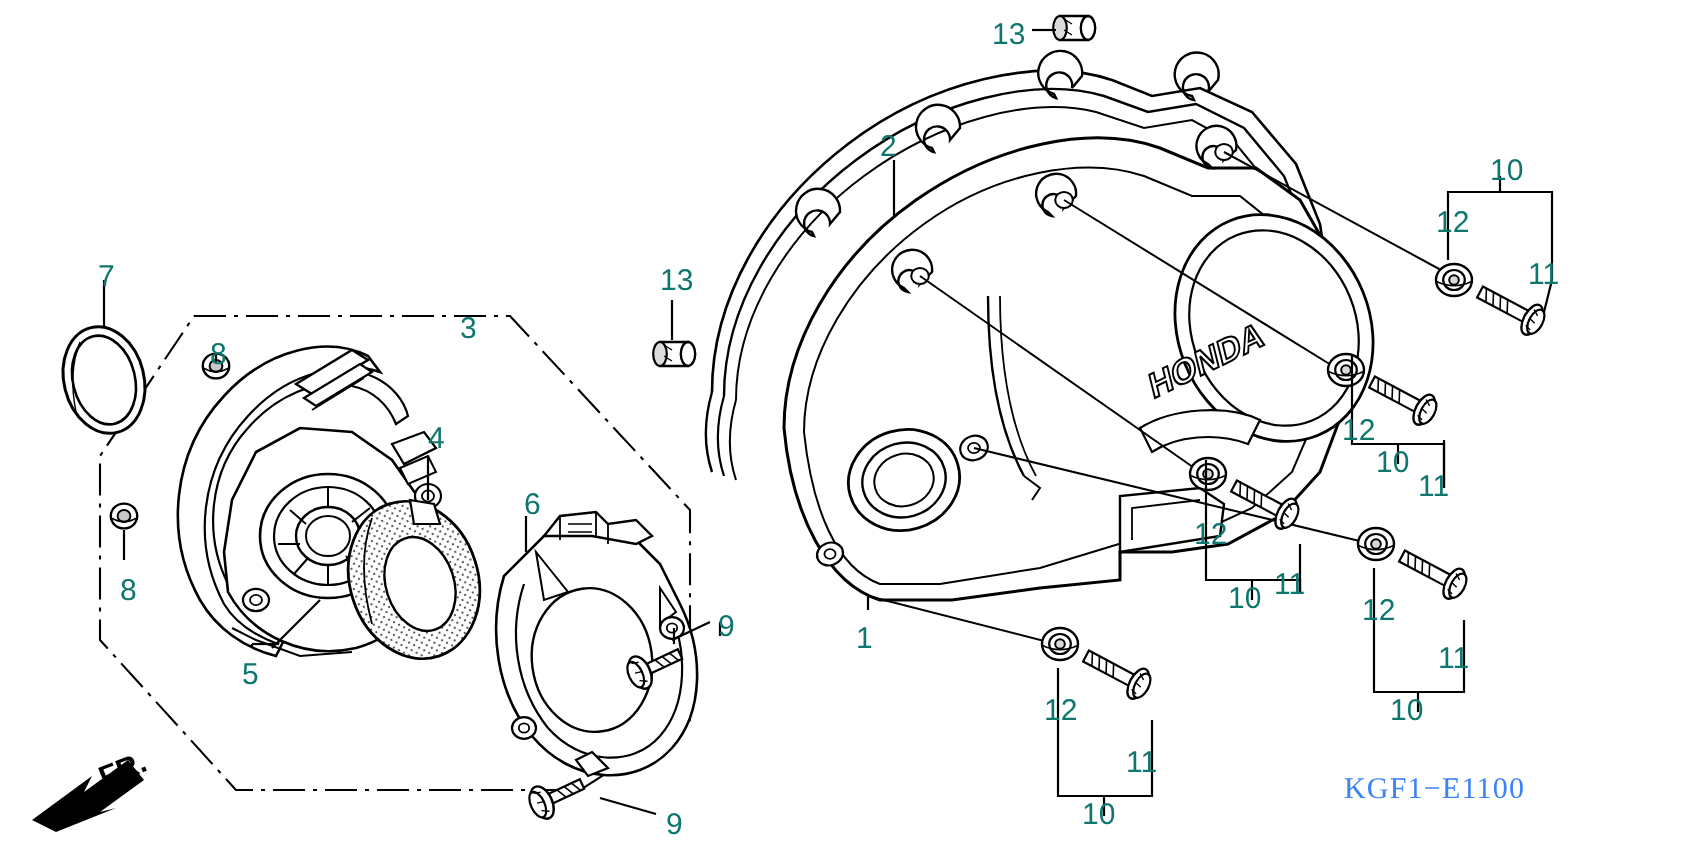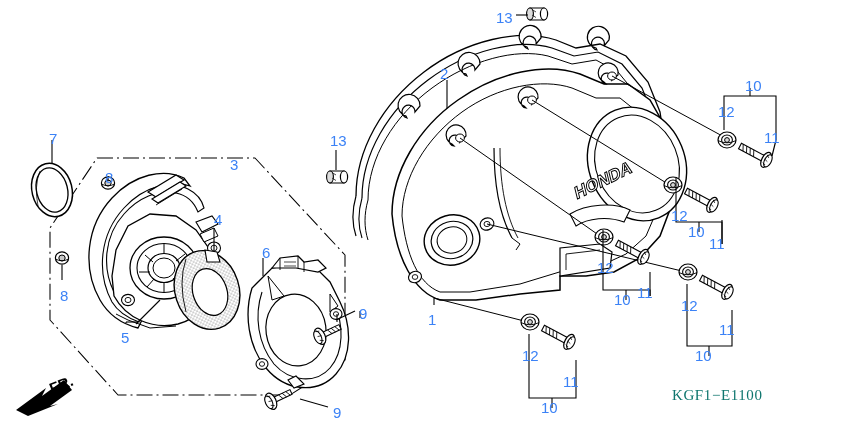--- a/index.html
+++ b/index.html
@@ -9,32 +9,32 @@
     position:relative;
     width:850px;height:425px;
     background:#ffffff;
     overflow:hidden;
   }
   #art{position:absolute;left:0;top:0;width:850px;height:425px;}
   .lbl{
     position:absolute;
     font-family:"Liberation Sans",sans-serif;
     font-size:15px;
-    color:#3b82f6;
+    color:#0f766e;
     line-height:1;
     white-space:nowrap;
     user-select:none;
   }
   #diagcode{
     position:absolute;
     left:672px;top:387px;
     font-family:"Liberation Serif",serif;
     font-size:15px;
     letter-spacing:0.6px;
-    color:#0f766e;
+    color:#3b82f6;
     white-space:nowrap;
   }
   #frmark{
     position:absolute;
     left:12px;top:372px;
     width:86px;height:44px;
   }
 </style>
 </head>
 <body>

